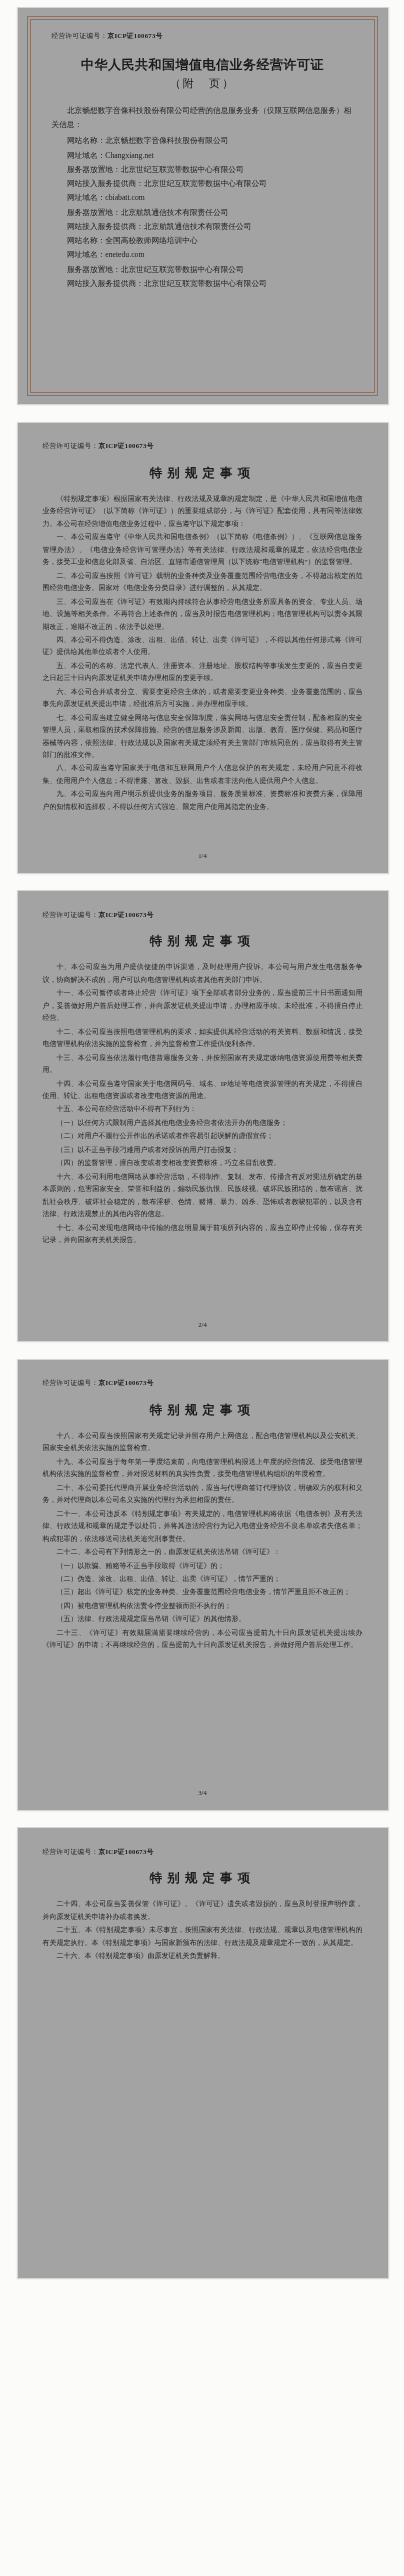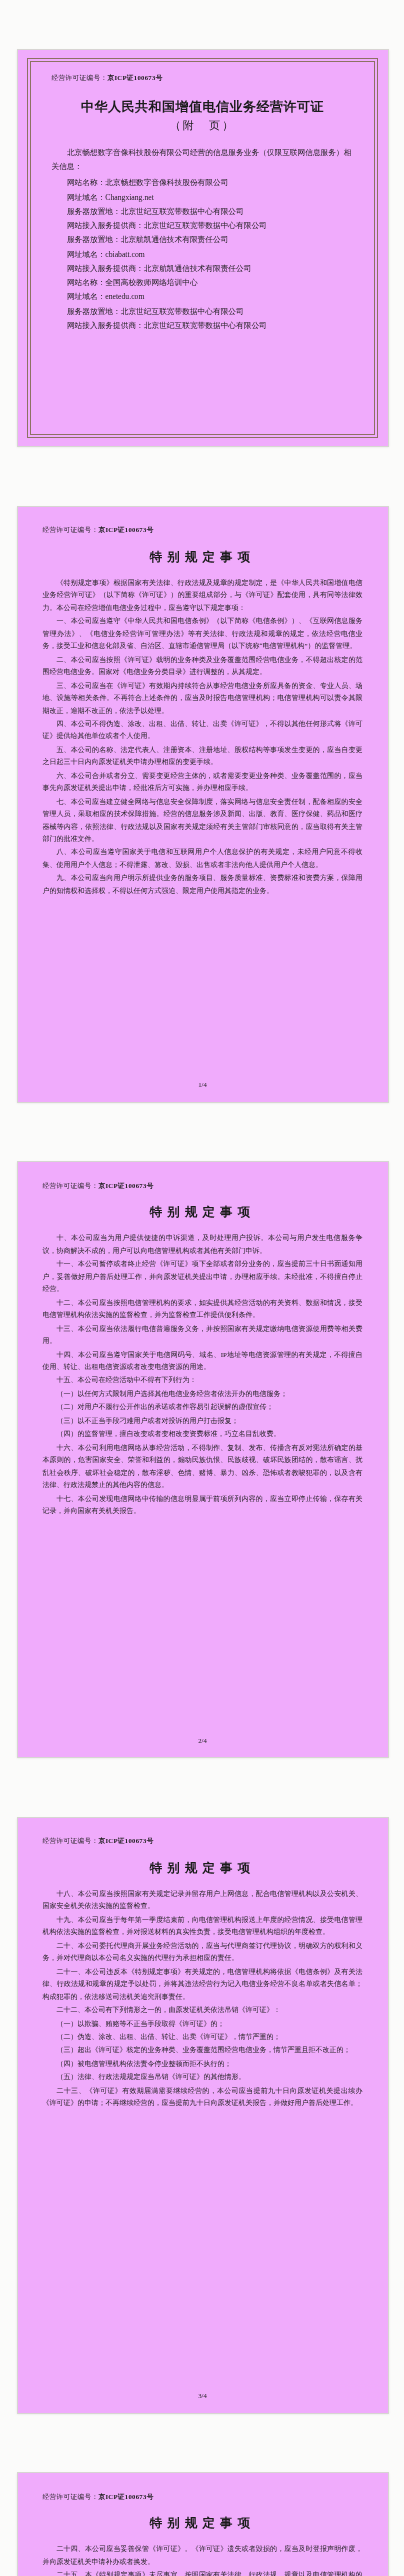--- a/index.html
+++ b/index.html
@@ -5,40 +5,39 @@
   html,body { margin:0; padding:0; }
   body {
     width:405px;
     background:#fbfbfa;
     font-family:"Liberation Serif","DejaVu Serif",serif;
     color:#1c1c1c;
   }
   .doc-stack { padding:7.2px 0; display:flex; flex-direction:column; align-items:center; gap:16.5px; }
   .page {
     width:372px;
-    background:#f0abfc;
+    background:#a3a3a3;
     border:0.5px solid #d7d5d2;
     box-shadow:0 0.5px 2.1px rgba(0,0,0,0.10);
     box-sizing:border-box;
     position:relative;
-    margin-top:42px;
   }
   
   .page.cert { height:398px; padding:8.2px 9.3px; }
   .cert-frame { height:100%; border:1.5px solid #8d7262; padding:2.1px; box-sizing:border-box; }
   .cert-frame-inner { height:100%; border:0.5px solid #8d7262; box-sizing:border-box; padding:11.3px 20.6px 10.3px; overflow:hidden; }
   .hdr-line { font-size:6.7px; letter-spacing:0.3px; }
   .hdr-num { font-weight:bold; }
   .cert-title { text-align:center; font-size:13px; font-weight:bold; margin:15.5px 0 2.1px; letter-spacing:0.5px; }
   .cert-subtitle { text-align:center; font-size:11px; letter-spacing:2.1px; margin:0 0 12.4px; }
   .cert-intro { font-size:7.7px; line-height:1.85; text-indent:2em; margin:0; }
   .cert-lines { margin-top:2.1px; }
   .cert-lines p { font-size:7.7px; line-height:1.85; margin:0; text-indent:2em; }
   
-  .page.prov { height:597px; padding:19.6px 25px 36px; }
+  .page.prov { height:452px; padding:19.6px 25px 36px; }
   .prov-title { text-align:center; font-size:12.4px; font-weight:bold; letter-spacing:5.2px; margin:13.4px 0 11.3px; }
   .prov-body p {
     font-size:7px;
     line-height:1.78;
     text-align:justify;
     text-indent:2em;
     margin:0 0 1px;
   }
   .page-num { position:absolute; bottom:13.4px; left:0; right:0; text-align:center; font-size:6.7px; color:#222; }
 </style>
@@ -55,22 +54,22 @@
         </div>
         <h1 class="cert-title">中华人民共和国增值电信业务经营许可证</h1>
         <div class="cert-subtitle">（附　页）</div>
         <p class="cert-intro">北京畅想数字音像科技股份有限公司经营的信息服务业务（仅限互联网信息服务）相关信息：</p>
         <div class="cert-lines">
 
         <p>网站名称：北京畅想数字音像科技股份有限公司</p>
             <p>网址域名：Changxiang.net</p>
             <p>服务器放置地：北京世纪互联宽带数据中心有限公司</p>
             <p>网站接入服务提供商：北京世纪互联宽带数据中心有限公司</p>
+            <p>网址域名：cbiabatt.com</p>
             <p>服务器放置地：北京航凯通信技术有限责任公司</p>
-            <p>网址域名：cbiabatt.com</p>
             <p>网站接入服务提供商：北京航凯通信技术有限责任公司</p>
             <p>网站名称：全国高校教师网络培训中心</p>
             <p>网址域名：enetedu.com</p>
             <p>服务器放置地：北京世纪互联宽带数据中心有限公司</p>
             <p>网站接入服务提供商：北京世纪互联宽带数据中心有限公司</p>
           </div>
       </div>
     </div>
   </section>
 

